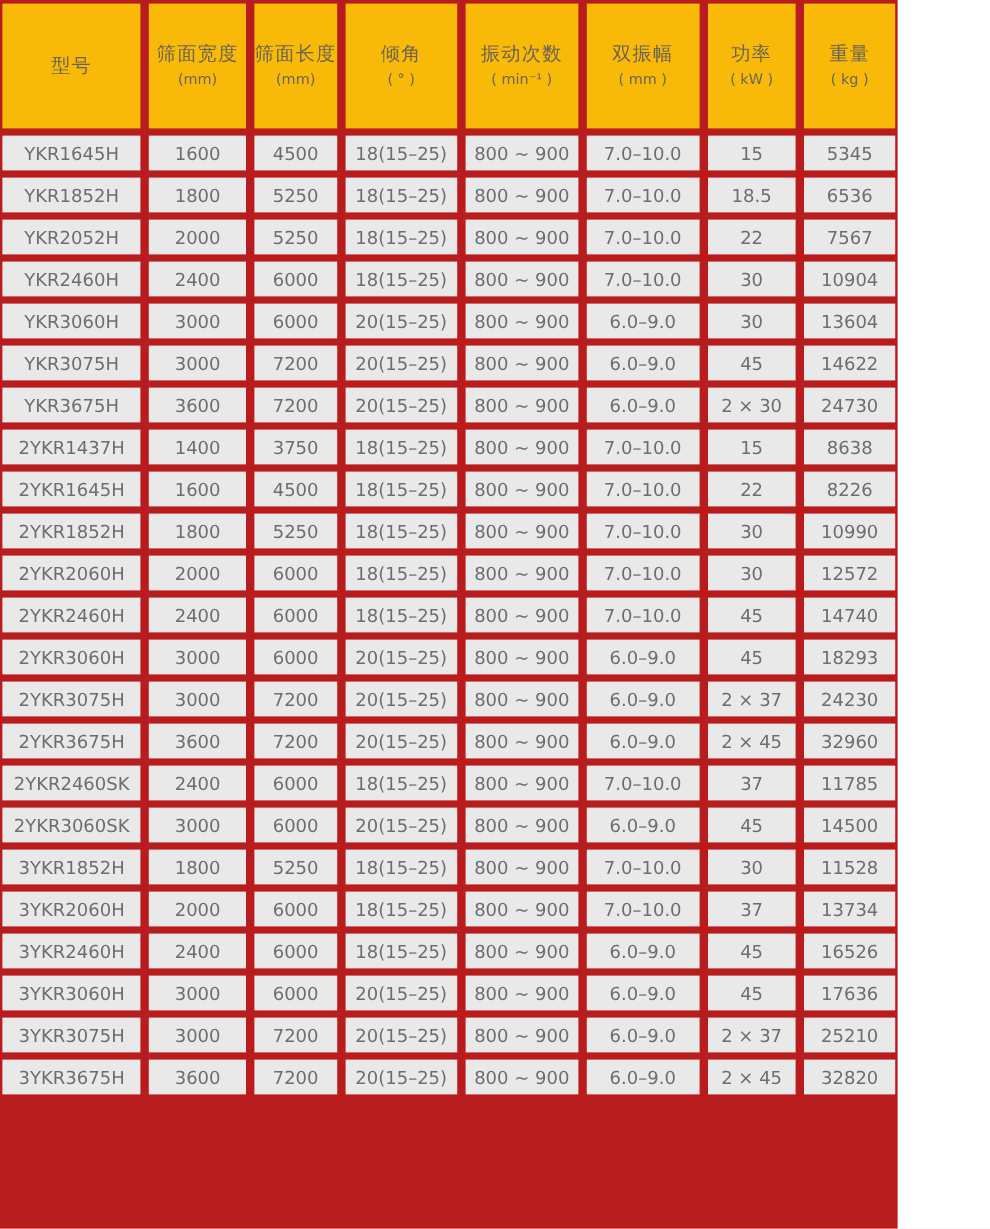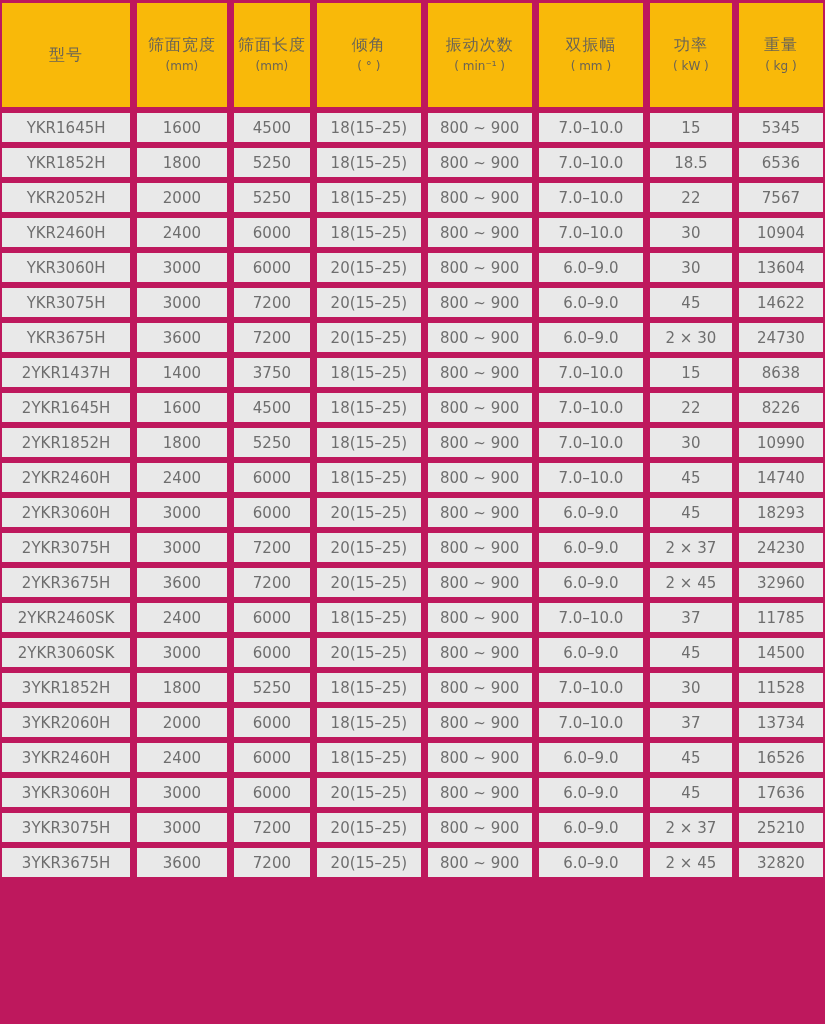--- a/index.html
+++ b/index.html
@@ -3,23 +3,23 @@
 <meta charset="utf-8">
 <style>
   html, body {
     margin: 0;
     padding: 0;
     background: #ffffff;
     font-family: "DejaVu Sans", "Liberation Sans", sans-serif;
   }
   .page {
     position: relative;
-    width: 825px;
+    width: 748px;
     height: 1024px;
-    background: #be185d;
+    background: #b91c1c;
     overflow: hidden;
     box-sizing: border-box;
   }
   table.spec {
     table-layout: fixed;
     border-collapse: separate;
     border-spacing: 7px 6px;
     width: calc(100% + 10px);
     margin: -3px -5px 0 -5px;
   }
@@ -199,20 +199,30 @@
           <td>2YKR1852H</td>
           <td>1800</td>
           <td>5250</td>
           <td>18(15–25)</td>
           <td>800 ~ 900</td>
           <td>7.0–10.0</td>
           <td>30</td>
           <td>10990</td>
         </tr>
         <tr>
+          <td>2YKR2060H</td>
+          <td>2000</td>
+          <td>6000</td>
+          <td>18(15–25)</td>
+          <td>800 ~ 900</td>
+          <td>7.0–10.0</td>
+          <td>30</td>
+          <td>12572</td>
+        </tr>
+        <tr>
           <td>2YKR2460H</td>
           <td>2400</td>
           <td>6000</td>
           <td>18(15–25)</td>
           <td>800 ~ 900</td>
           <td>7.0–10.0</td>
           <td>45</td>
           <td>14740</td>
         </tr>
         <tr>

